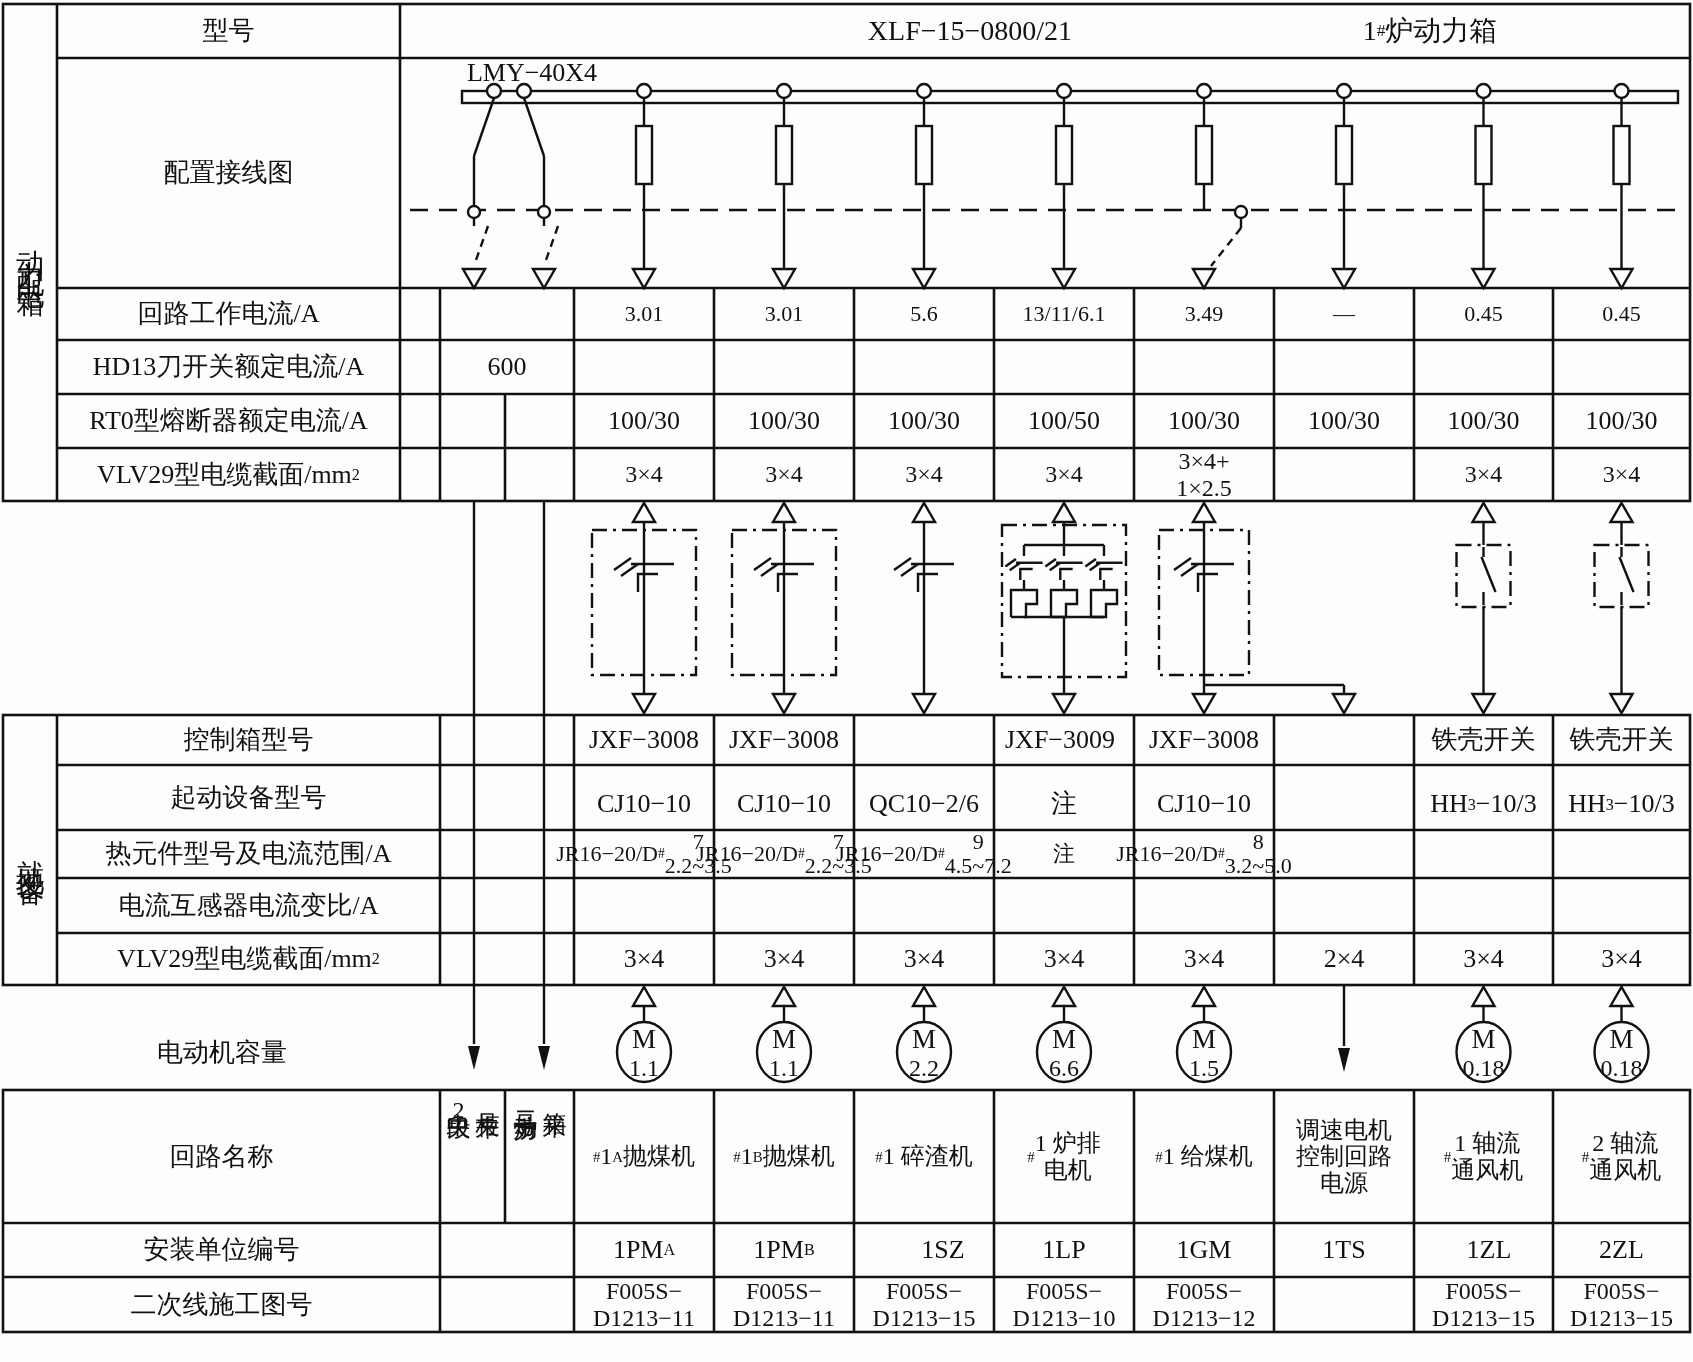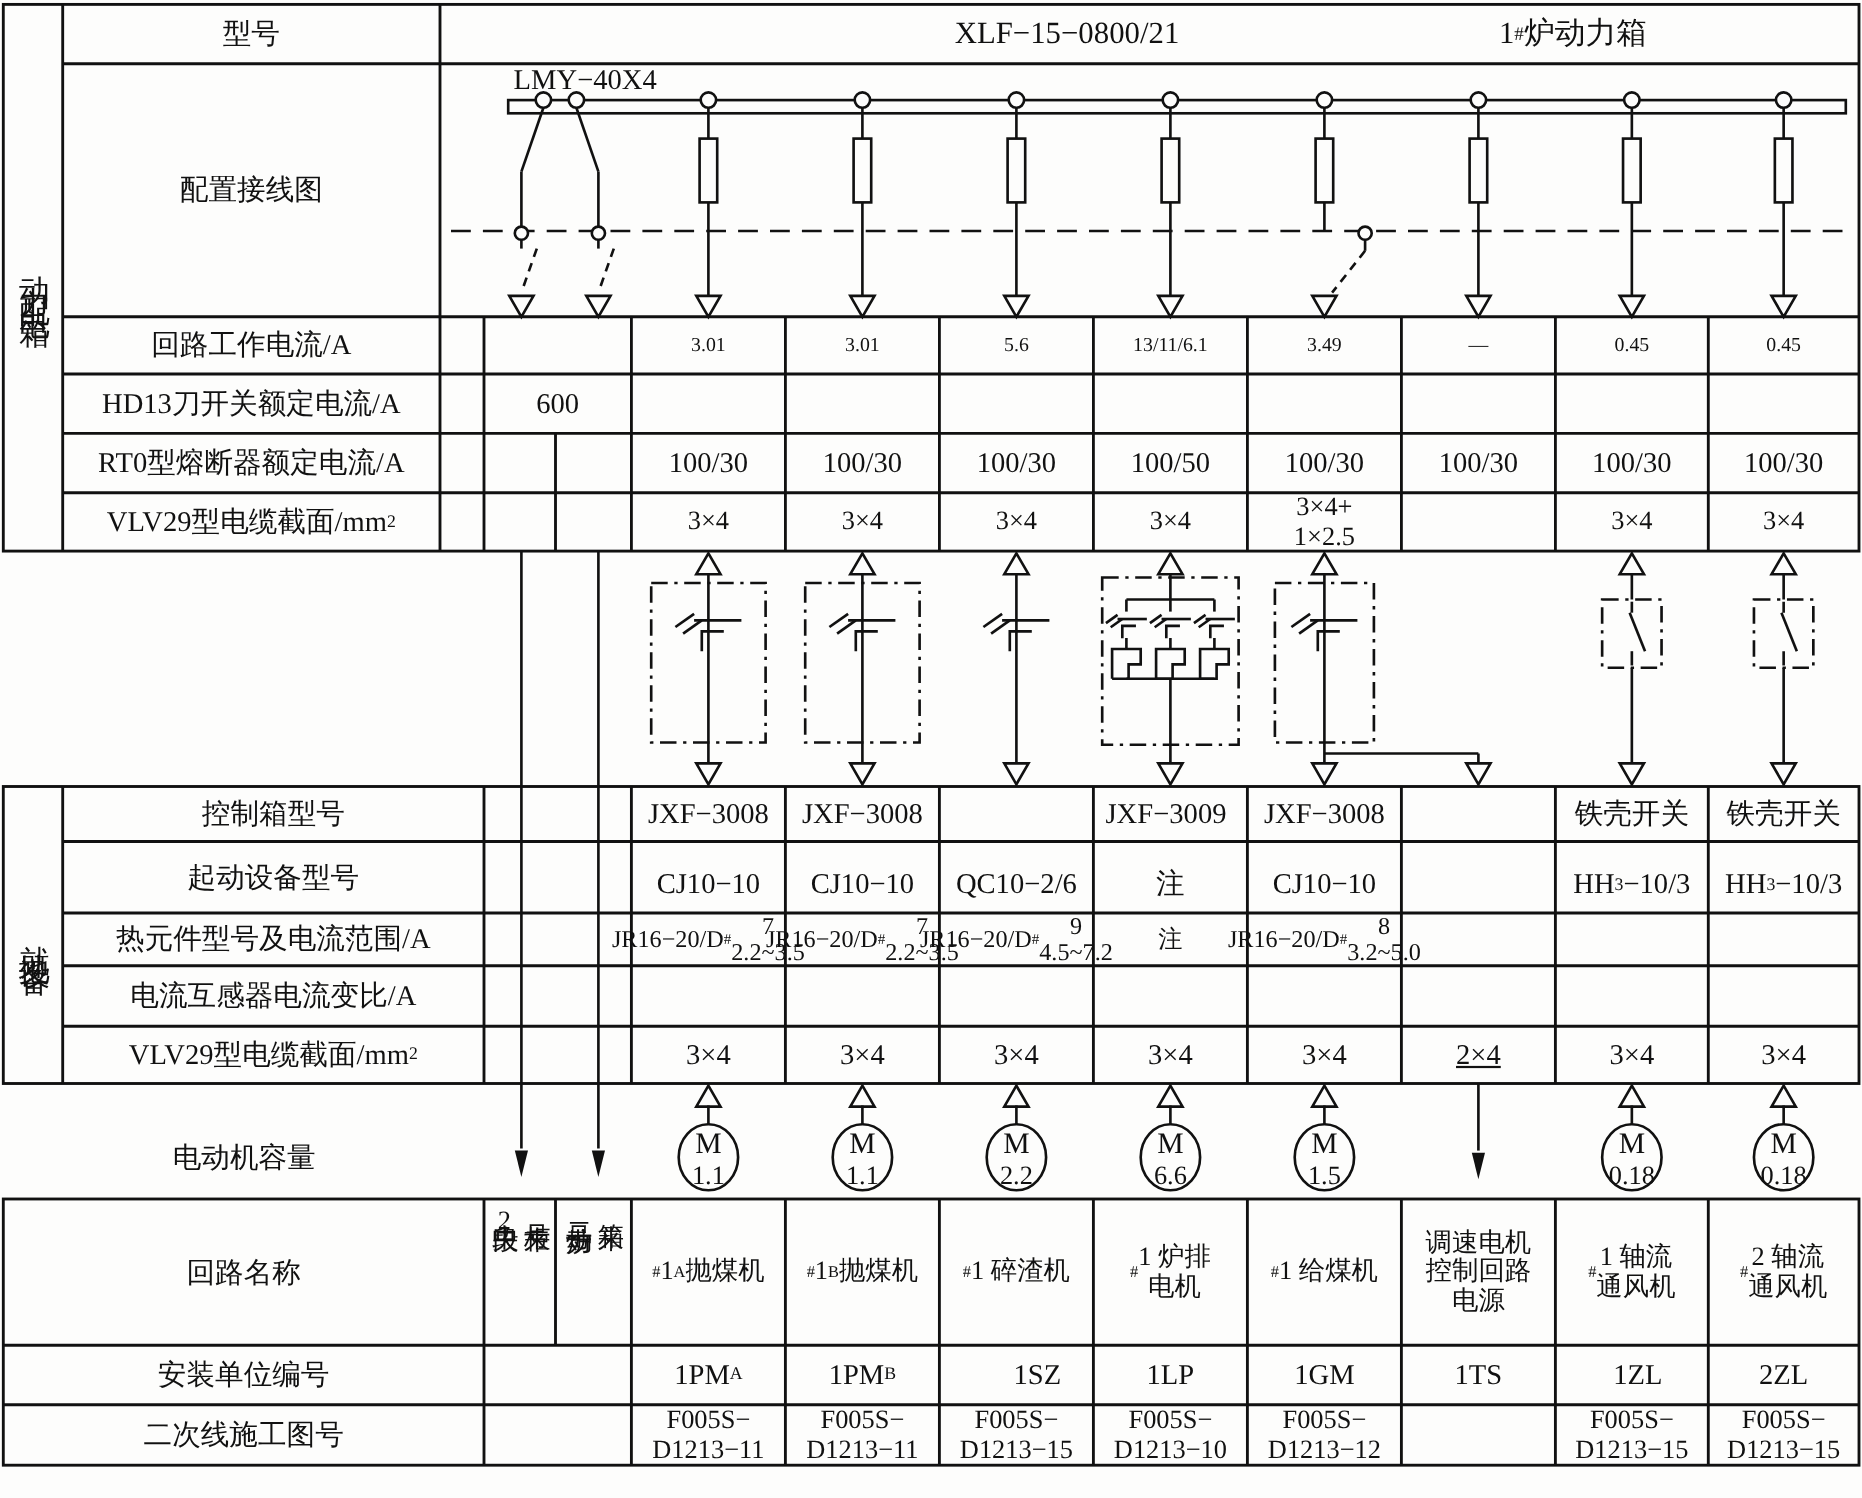--- a/index.html
+++ b/index.html
@@ -319,21 +319,21 @@
   <div class="cell" style="left:57px;top:58px;width:343px;height:230px">配置接线图</div>
   <div class="cell" style="left:452px;top:58px;width:160px;height:30px;font-size:26px">LMY−40X4</div>
 
   <div class="cell" style="left:57px;top:288px;width:343px;height:52px">回路工作电流/A</div>
   <div class="cell" style="left:57px;top:340px;width:343px;height:54px">HD13刀开关额定电流/A</div>
   <div class="cell" style="left:57px;top:394px;width:343px;height:54px">RT0型熔断器额定电流/A</div>
   <div class="cell" style="left:57px;top:448px;width:343px;height:53px">VLV29型电缆截面/mm<sup>2</sup></div>
 
   <div class="cell" style="left:440px;top:340px;width:134px;height:54px">600</div>
 
-  <div class="vals" style="top:288px;height:52px;font-size:18px">
+  <div class="vals" style="top:288px;height:52px;font-size:22px">
       <div class="vcell" style="left: 0px; width: 140px;">3.01</div>
       <div class="vcell" style="left: 140px; width: 140px;">3.01</div>
       <div class="vcell" style="left: 280px; width: 140px;">5.6</div>
       <div class="vcell" style="left: 420px; width: 140px;">13/11/6.1</div>
       <div class="vcell" style="left: 560px; width: 140px;">3.49</div>
       <div class="vcell" style="left: 700px; width: 140px;">—</div>
       <div class="vcell" style="left: 840px; width: 139px;">0.45</div>
       <div class="vcell" style="left: 979px; width: 137px;">0.45</div>
     </div>
   <div class="vals" style="top:340px;height:54px;font-size:26px">
@@ -412,21 +412,21 @@
       <div class="vcell" style="left: 700px; width: 140px;"></div>
       <div class="vcell" style="left: 840px; width: 139px;"></div>
       <div class="vcell" style="left: 979px; width: 137px;"></div>
     </div>
   <div class="vals" style="top:933px;height:52px;font-size:26px">
       <div class="vcell" style="left: 0px; width: 140px;">3×4</div>
       <div class="vcell" style="left: 140px; width: 140px;">3×4</div>
       <div class="vcell" style="left: 280px; width: 140px;">3×4</div>
       <div class="vcell" style="left: 420px; width: 140px;">3×4</div>
       <div class="vcell" style="left: 560px; width: 140px;">3×4</div>
-      <div class="vcell" style="left: 700px; width: 140px; text-decoration: underline;">2×4</div>
+      <div class="vcell" style="left: 700px; width: 140px;">2×4</div>
       <div class="vcell" style="left: 840px; width: 139px;">3×4</div>
       <div class="vcell" style="left: 979px; width: 137px;">3×4</div>
     </div>
 
   <div class="cell" style="left:57px;top:1033px;width:330px;height:40px">电动机容量</div>
 
   <div class="cell" style="left:3px;top:1090px;width:437px;height:133px">回路名称</div>
   <div class="cell" style="left:3px;top:1223px;width:437px;height:54px">安装单位编号</div>
   <div class="cell" style="left:3px;top:1277px;width:437px;height:55px">二次线施工图号</div>
 

